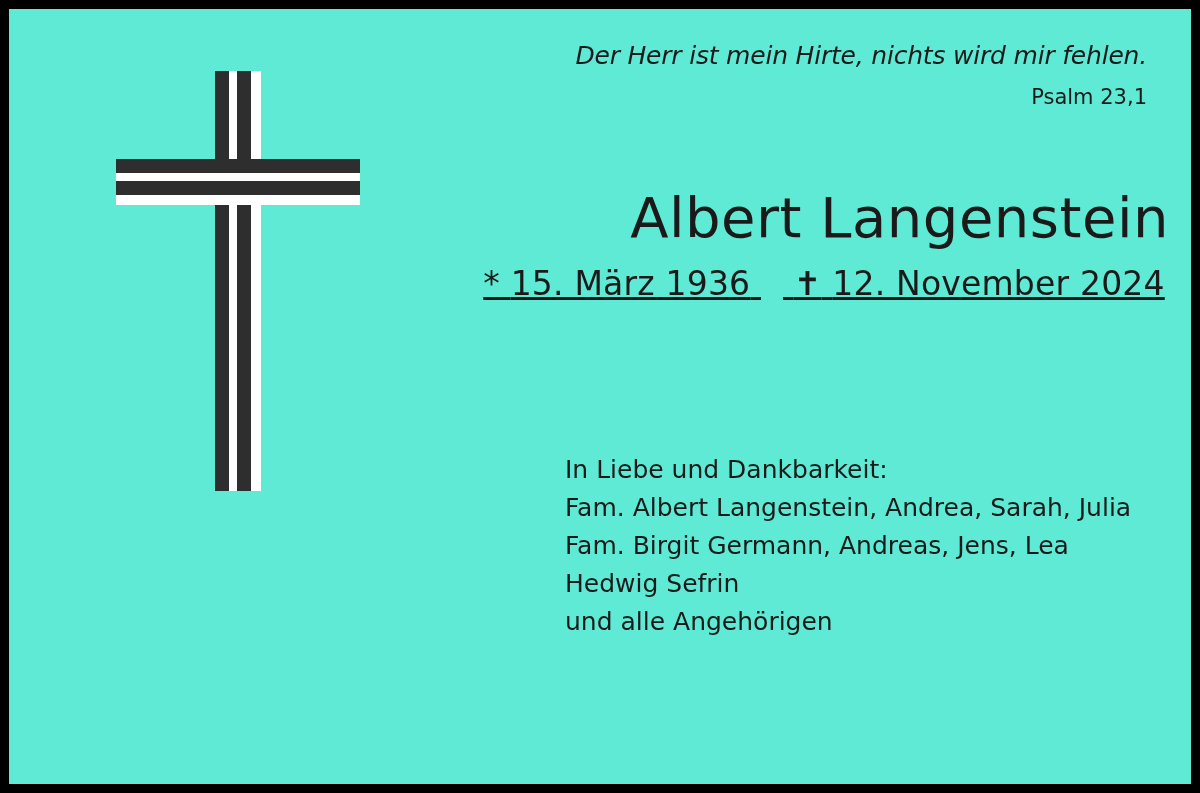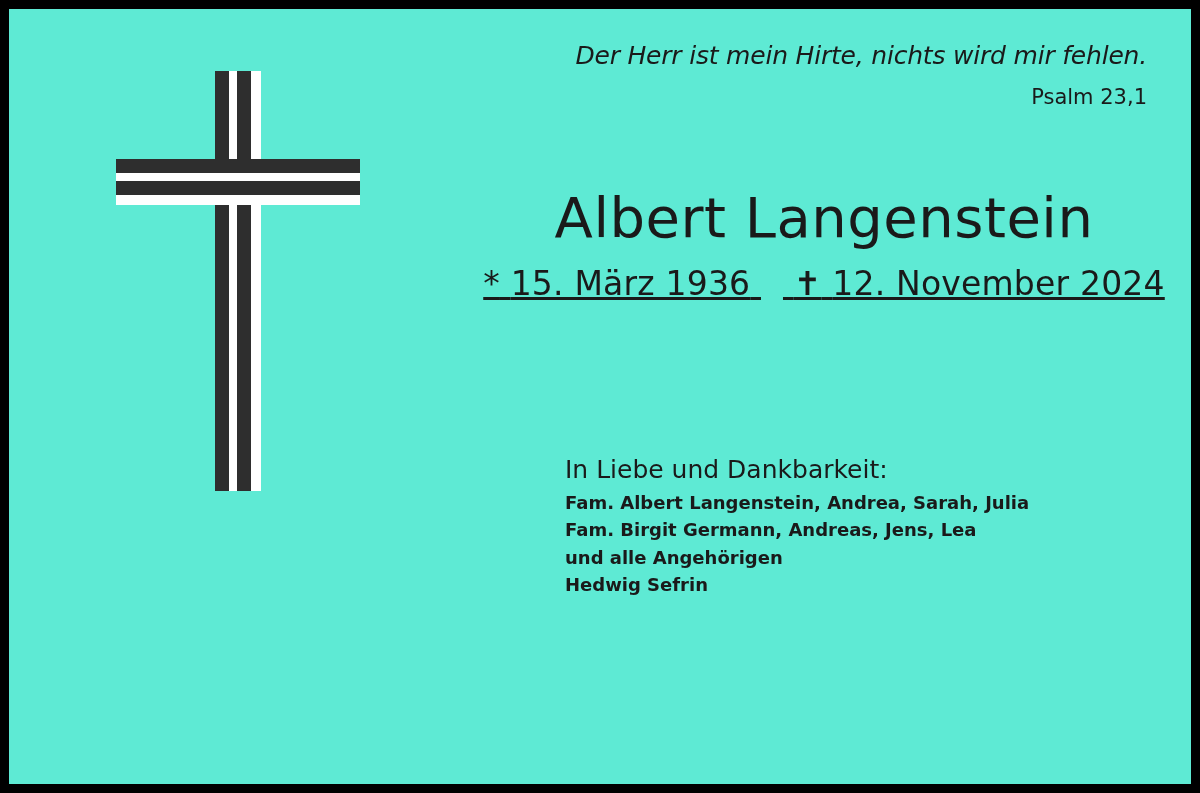--- a/index.html
+++ b/index.html
@@ -87,20 +87,21 @@
     top: 180px;
     width: 690px;
     text-align: center;
   }
   .deceased-name {
     font-size: 56px;
     font-weight: 400;
     line-height: 1.05;
     letter-spacing: 0.5px;
     white-space: nowrap;
+    text-align: right;
   }
   .life-dates {
     margin-top: 16px;
     font-size: 33px;
     letter-spacing: 0.2px;
     white-space: nowrap;
     text-decoration: underline;
   }
   .date-sep {
     display: inline-block;
@@ -112,23 +113,22 @@
     position: absolute;
     left: 556px;
     top: 442px;
     width: 600px;
   }
   .family-heading {
     font-size: 25px;
     line-height: 1.52;
   }
   .family-line {
-    font-size: 18px;
+    font-size: 25px;
     line-height: 1.52;
-    font-weight: bold;
   }
 
   
   .ceremony-block {
     position: absolute;
     left: 36px;
     bottom: 36px;
     width: 1100px;
   }
   .ceremony-line {
@@ -159,18 +159,18 @@
       <span class="date-sep"></span>
       <span>✝</span>
       <span>12. November 2024</span>
     </div>
   </div>
 
   <div class="family-block">
     <div class="family-heading">In Liebe und Dankbarkeit:</div>
     <div class="family-line">Fam. Albert Langenstein, Andrea, Sarah, Julia</div>
     <div class="family-line">Fam. Birgit Germann, Andreas, Jens, Lea</div>
+    <div class="family-line">Hedwig Sefrin</div>
     <div class="family-line">und alle Angehörigen</div>
-    <div class="family-line">Hedwig Sefrin</div>
   </div>
 
 
 </div>
 
 </body></html>

